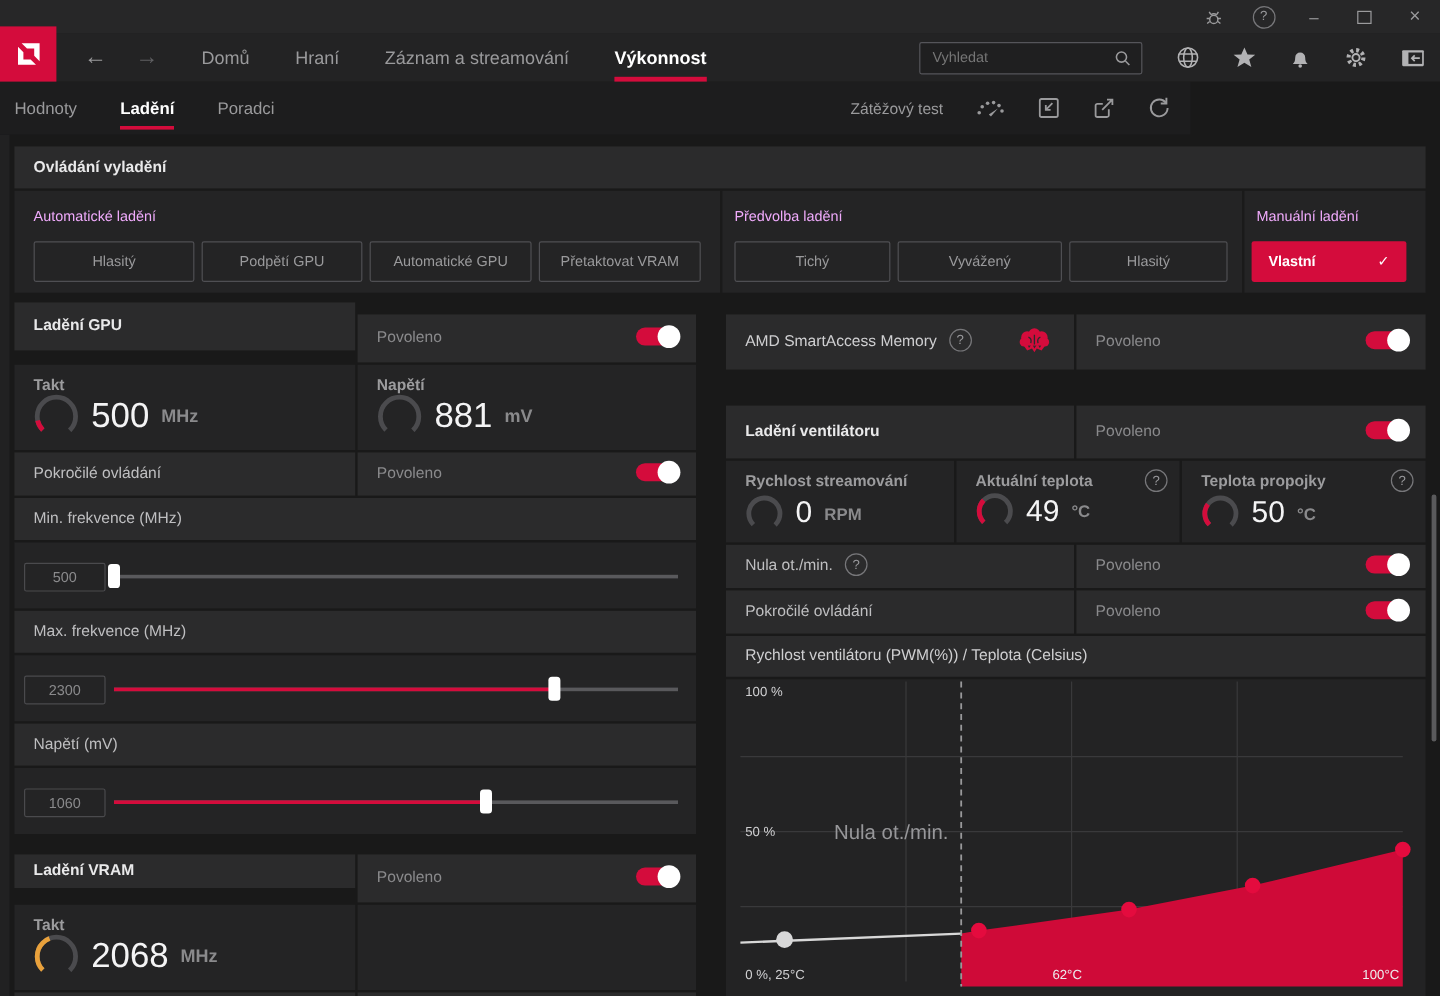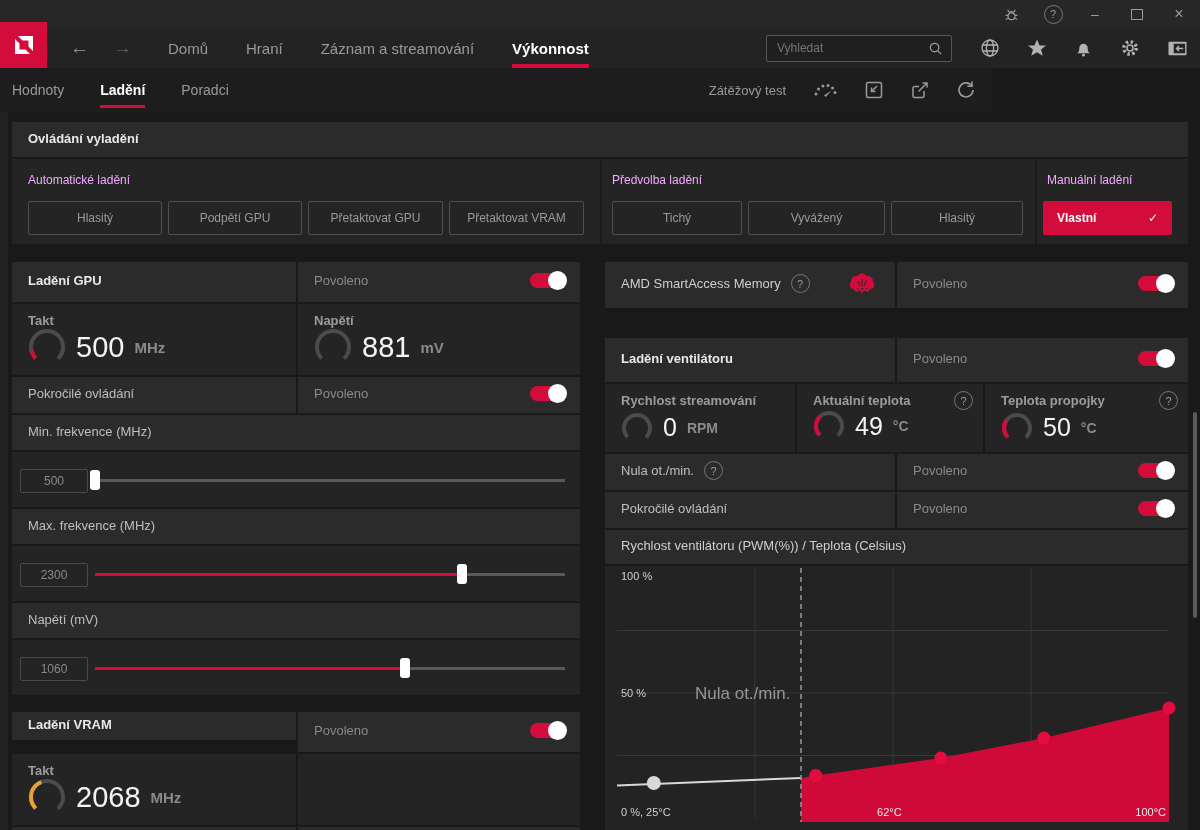--- a/index.html
+++ b/index.html
@@ -189,37 +189,37 @@
 <div class="cell row" style="left:12px;top:122px;width:1176px;height:35px">
   <span class="title">Ovládání vyladění</span>
 </div>
 <div class="abs tile" style="left:12px;top:159px;width:1176px;height:85px">
   <div class="vline" style="left:588px;top:0;height:85px"></div>
   <div class="vline" style="left:1023px;top:0;height:85px"></div>
   <span class="grouplabel abs" style="left:16px;top:14px">Automatické ladění</span>
   <div class="abs" style="left:16px;top:42px;display:flex;gap:6px">
     <button class="obtn" style="width:134px">Hlasitý</button>
     <button class="obtn" style="width:134px">Podpětí GPU</button>
-    <button class="obtn" style="width:135px">Přetaktovat GPU</button>
+    <button class="obtn" style="width:135px">Automatické GPU</button>
     <button class="obtn" style="width:135px">Přetaktovat VRAM</button>
   </div>
   <span class="grouplabel abs" style="left:600px;top:14px">Předvolba ladění</span>
   <div class="abs" style="left:600px;top:42px;display:flex;gap:6px">
     <button class="obtn" style="width:130px">Tichý</button>
     <button class="obtn" style="width:137px">Vyvážený</button>
     <button class="obtn" style="width:132px">Hlasitý</button>
   </div>
   <span class="grouplabel abs" style="left:1035px;top:14px">Manuální ladění</span>
   <button class="obtn red abs" style="left:1031px;top:42px;width:129px">
     <span>Vlastní</span>
     <span>✓</span>
   </button>
 </div>
 
-<div class="cell row" style="left:12px;top:262px;width:284px;height:40px">
+<div class="cell row" style="left:12px;top:252px;width:284px;height:40px">
   <span class="title">Ladění GPU</span>
 </div>
 <div class="cell row between" style="left:298px;top:262px;width:282px;height:40px">
   <span class="muted">Povoleno</span>
   <span class="toggle">
       <span class="knob"></span>
     </span>
 </div>
 <div class="cell tile" style="left:12px;top:304px;width:284px;height:71px">
   <span class="tlabel">Takt</span>

